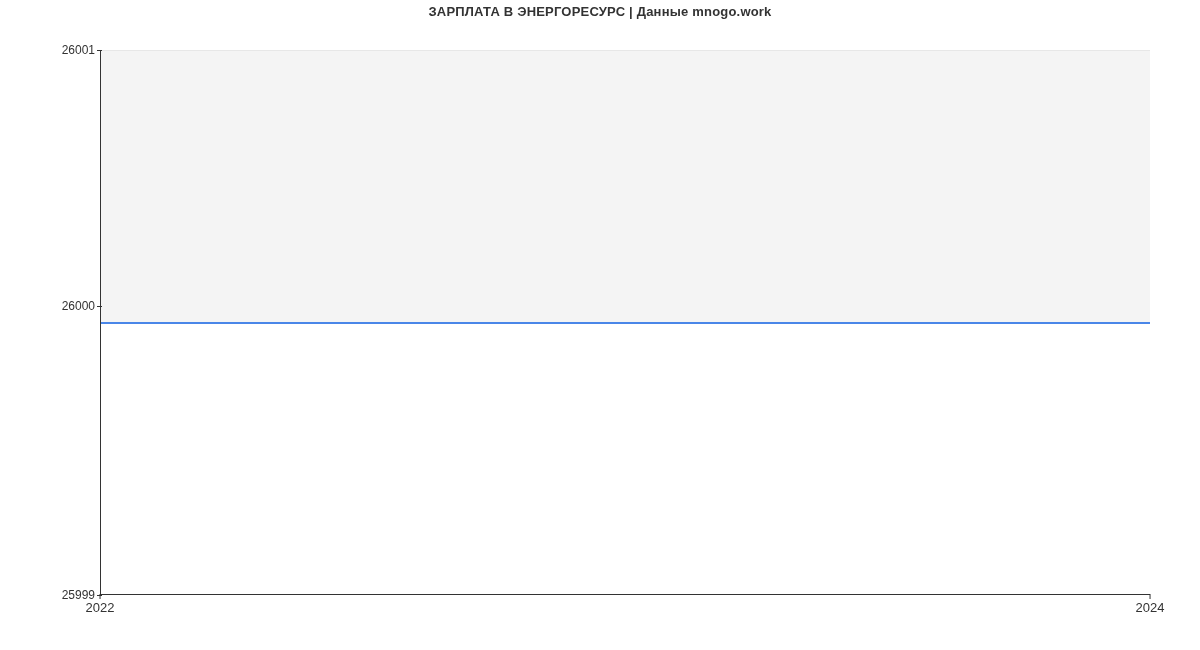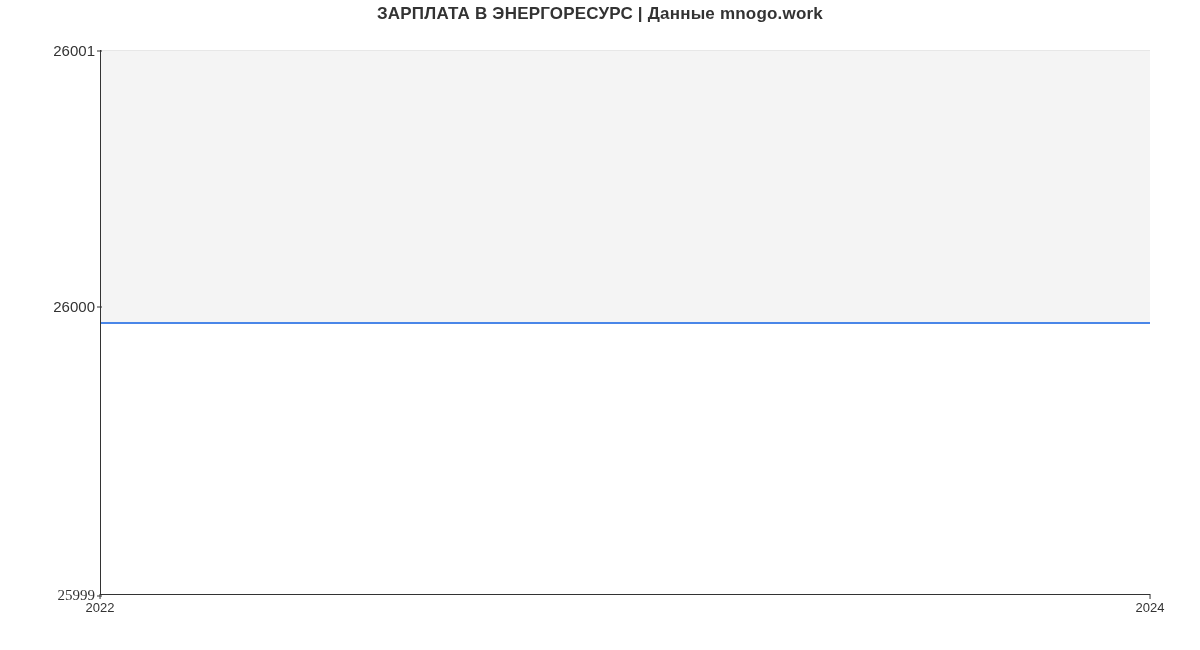--- a/index.html
+++ b/index.html
@@ -15,21 +15,21 @@
     position: relative;
     width: 1200px;
     height: 650px;
   }
   .title {
     position: absolute;
     top: 4px;
     left: 0;
     width: 1200px;
     text-align: center;
-    font-size: 17px;
+    font-size: 13px;
     font-weight: bold;
     color: #333;
     letter-spacing: 0.2px;
   }
   .plot-area {
     position: absolute;
     left: 100px;
     top: 50px;
     width: 1050px;
     height: 545px;
@@ -63,21 +63,21 @@
     left: 0;
     width: 100%;
     height: 0;
     border-top: 2px solid #4a86e8;
   }
   .y-tick {
     position: absolute;
     right: 1105px;
     width: 50px;
     text-align: right;
-    font-size: 15px;
+    font-size: 12px;
     color: #333;
     transform: translateY(-50%);
   }
   .y-tick .mark {
     position: absolute;
     right: -7px;
     top: 50%;
     width: 5px;
     height: 0;
     border-top: 1px solid #333;
@@ -108,19 +108,19 @@
   <div class="plot-area">
     <div class="plot-inner" id="plot-inner">
         <div class="shade-top" style="top: 0px; height: 272.5px;"></div>
         <div class="grid-line-y" style="top: 272.5px;"></div>
         <div class="grid-line-y" style="top: 0px;"></div>
         <div class="data-line" style="top: 271.5px; border-top-color: rgb(74, 134, 232);"></div>
       </div>
   </div>
 
   <div id="axis-layer">
-      <div class="y-tick" style="top: 595px; font-family: Liberation Serif, serif;">25999<span class="mark"></span></div>
+      <div class="y-tick" style="top: 595px;">25999<span class="mark"></span></div>
       <div class="y-tick" style="top: 306px;">26000<span class="mark"></span></div>
       <div class="y-tick" style="top: 50px;">26001<span class="mark"></span></div>
       <div class="x-tick" style="left: 100px;">2022<span class="mark"></span></div>
       <div class="x-tick" style="left: 1150px; text-align: center;">2024<span class="mark"></span></div>
     </div>
 </div>
 
 </body></html>

